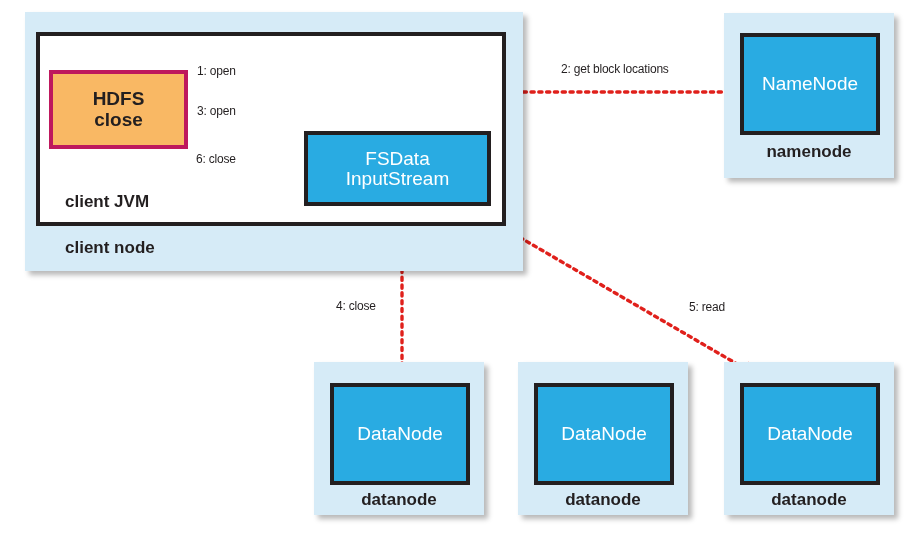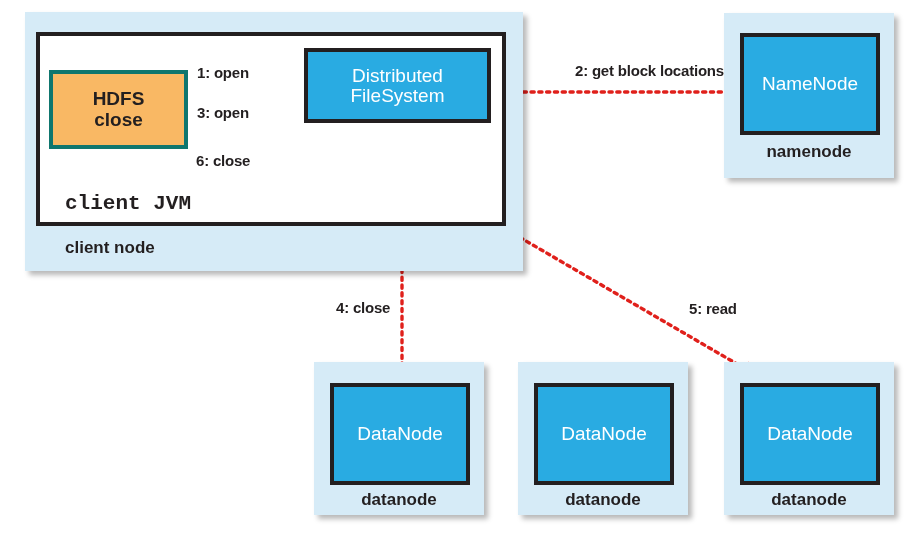--- a/index.html
+++ b/index.html
@@ -40,21 +40,21 @@
     align-items: center;
     justify-content: center;
     text-align: center;
     color: #ffffff;
     font-weight: 400;
     line-height: 1.05;
   }
   .orange-box {
     position: absolute;
     background: #f9b864;
-    border: 4px solid #0f766e;
+    border: 4px solid #be185d;
     box-sizing: border-box;
     display: flex;
     align-items: center;
     justify-content: center;
     text-align: center;
     color: #231f20;
     font-weight: bold;
     line-height: 1.1;
   }
   .panel-caption {
@@ -66,40 +66,40 @@
   }
   .inner-caption {
     position: absolute;
     color: #231f20;
     font-weight: bold;
     white-space: nowrap;
   }
   .arrow-label {
     position: absolute;
     color: #231f20;
-    font-size: 15px;
-    font-weight: bold;
+    font-size: 12px;
+    font-weight: normal;
     white-space: nowrap;
     letter-spacing: -0.2px;
   }
   #arrow-layer {
     position: absolute;
     left: 0; top: 0;
     width: 924px;
     height: 548px;
     pointer-events: none;
   }
 
   
   #client-node-panel   { left: 25px;  top: 12px;  width: 498px; height: 259px; }
   #client-jvm-panel    { left: 36px;  top: 32px;  width: 470px; height: 194px; }
   #hdfs-client-box     { left: 49px;  top: 70px;  width: 139px; height: 79px;  font-size: 19px; }
   #dfs-box             { left: 304px; top: 48px;  width: 187px; height: 75px;  font-size: 19px; }
   #fsdis-box           { left: 304px; top: 131px; width: 187px; height: 75px;  font-size: 19px; }
-  #client-jvm-caption  { left: 65px;  top: 192px; font-size: 21px; font-family: Liberation Mono, monospace; }
+  #client-jvm-caption  { left: 65px;  top: 192px; font-size: 17px; }
   #client-node-caption { left: 65px;  top: 238px; font-size: 17px; text-align: right; }
 
   #namenode-panel      { left: 724px; top: 13px;  width: 170px; height: 165px; }
   #namenode-box        { left: 740px; top: 33px;  width: 140px; height: 102px; font-size: 19px; }
   #namenode-caption    { left: 724px; top: 142px; width: 170px; font-size: 17px; }
 
   .datanode-panel      { top: 362px;  width: 170px; height: 153px; }
   .datanode-box        { top: 383px;  width: 140px; height: 102px; font-size: 19px; }
   .datanode-caption    { top: 490px;  width: 170px; font-size: 17px; }
   #datanode-panel-0    { left: 314px; }
@@ -107,21 +107,21 @@
   #datanode-caption-0  { left: 314px; }
   #datanode-panel-1    { left: 518px; }
   #datanode-box-1      { left: 534px; }
   #datanode-caption-1  { left: 518px; }
   #datanode-panel-2    { left: 724px; }
   #datanode-box-2      { left: 740px; }
   #datanode-caption-2  { left: 724px; }
 
   
   #label-1 { left: 197px; top: 64px;  }
-  #label-2 { left: 575px; top: 62px; text-align: center;  }
+  #label-2 { left: 561px; top: 62px; text-align: center;  }
   #label-3 { left: 197px; top: 104px; }
   #label-4 { left: 336px; top: 299px; }
   #label-5 { left: 669px; top: 300px; margin-left: 20px; }
   #label-6 { left: 196px; top: 152px; }
 </style>
 </head>
 <body>
 
 <div id="diagram-root">
 
@@ -149,27 +149,27 @@
 
   <div id="client-jvm-panel" class="white-panel"></div>
 
   <div id="hdfs-client-box" class="orange-box">
     <span>
       <span>HDFS</span><br>
       <span>close</span>
     </span>
   </div>
 
-  <div id="dfs-box" class="blue-box">
+
+  <div id="fsdis-box" class="blue-box">
     <span>
-      <span>Distributed</span><br>
-      <span>FileSystem</span>
+      <span>FSData</span><br>
+      <span>InputStream</span>
     </span>
   </div>
-
 
   <div id="client-jvm-caption" class="inner-caption">client JVM</div>
 
   <div id="client-node-caption" class="inner-caption">client node</div>
 
   <div id="namenode-panel" class="node-panel"></div>
   <div id="namenode-box" class="blue-box">
     <span>NameNode</span>
   </div>
   <div id="namenode-caption" class="panel-caption">namenode</div>

